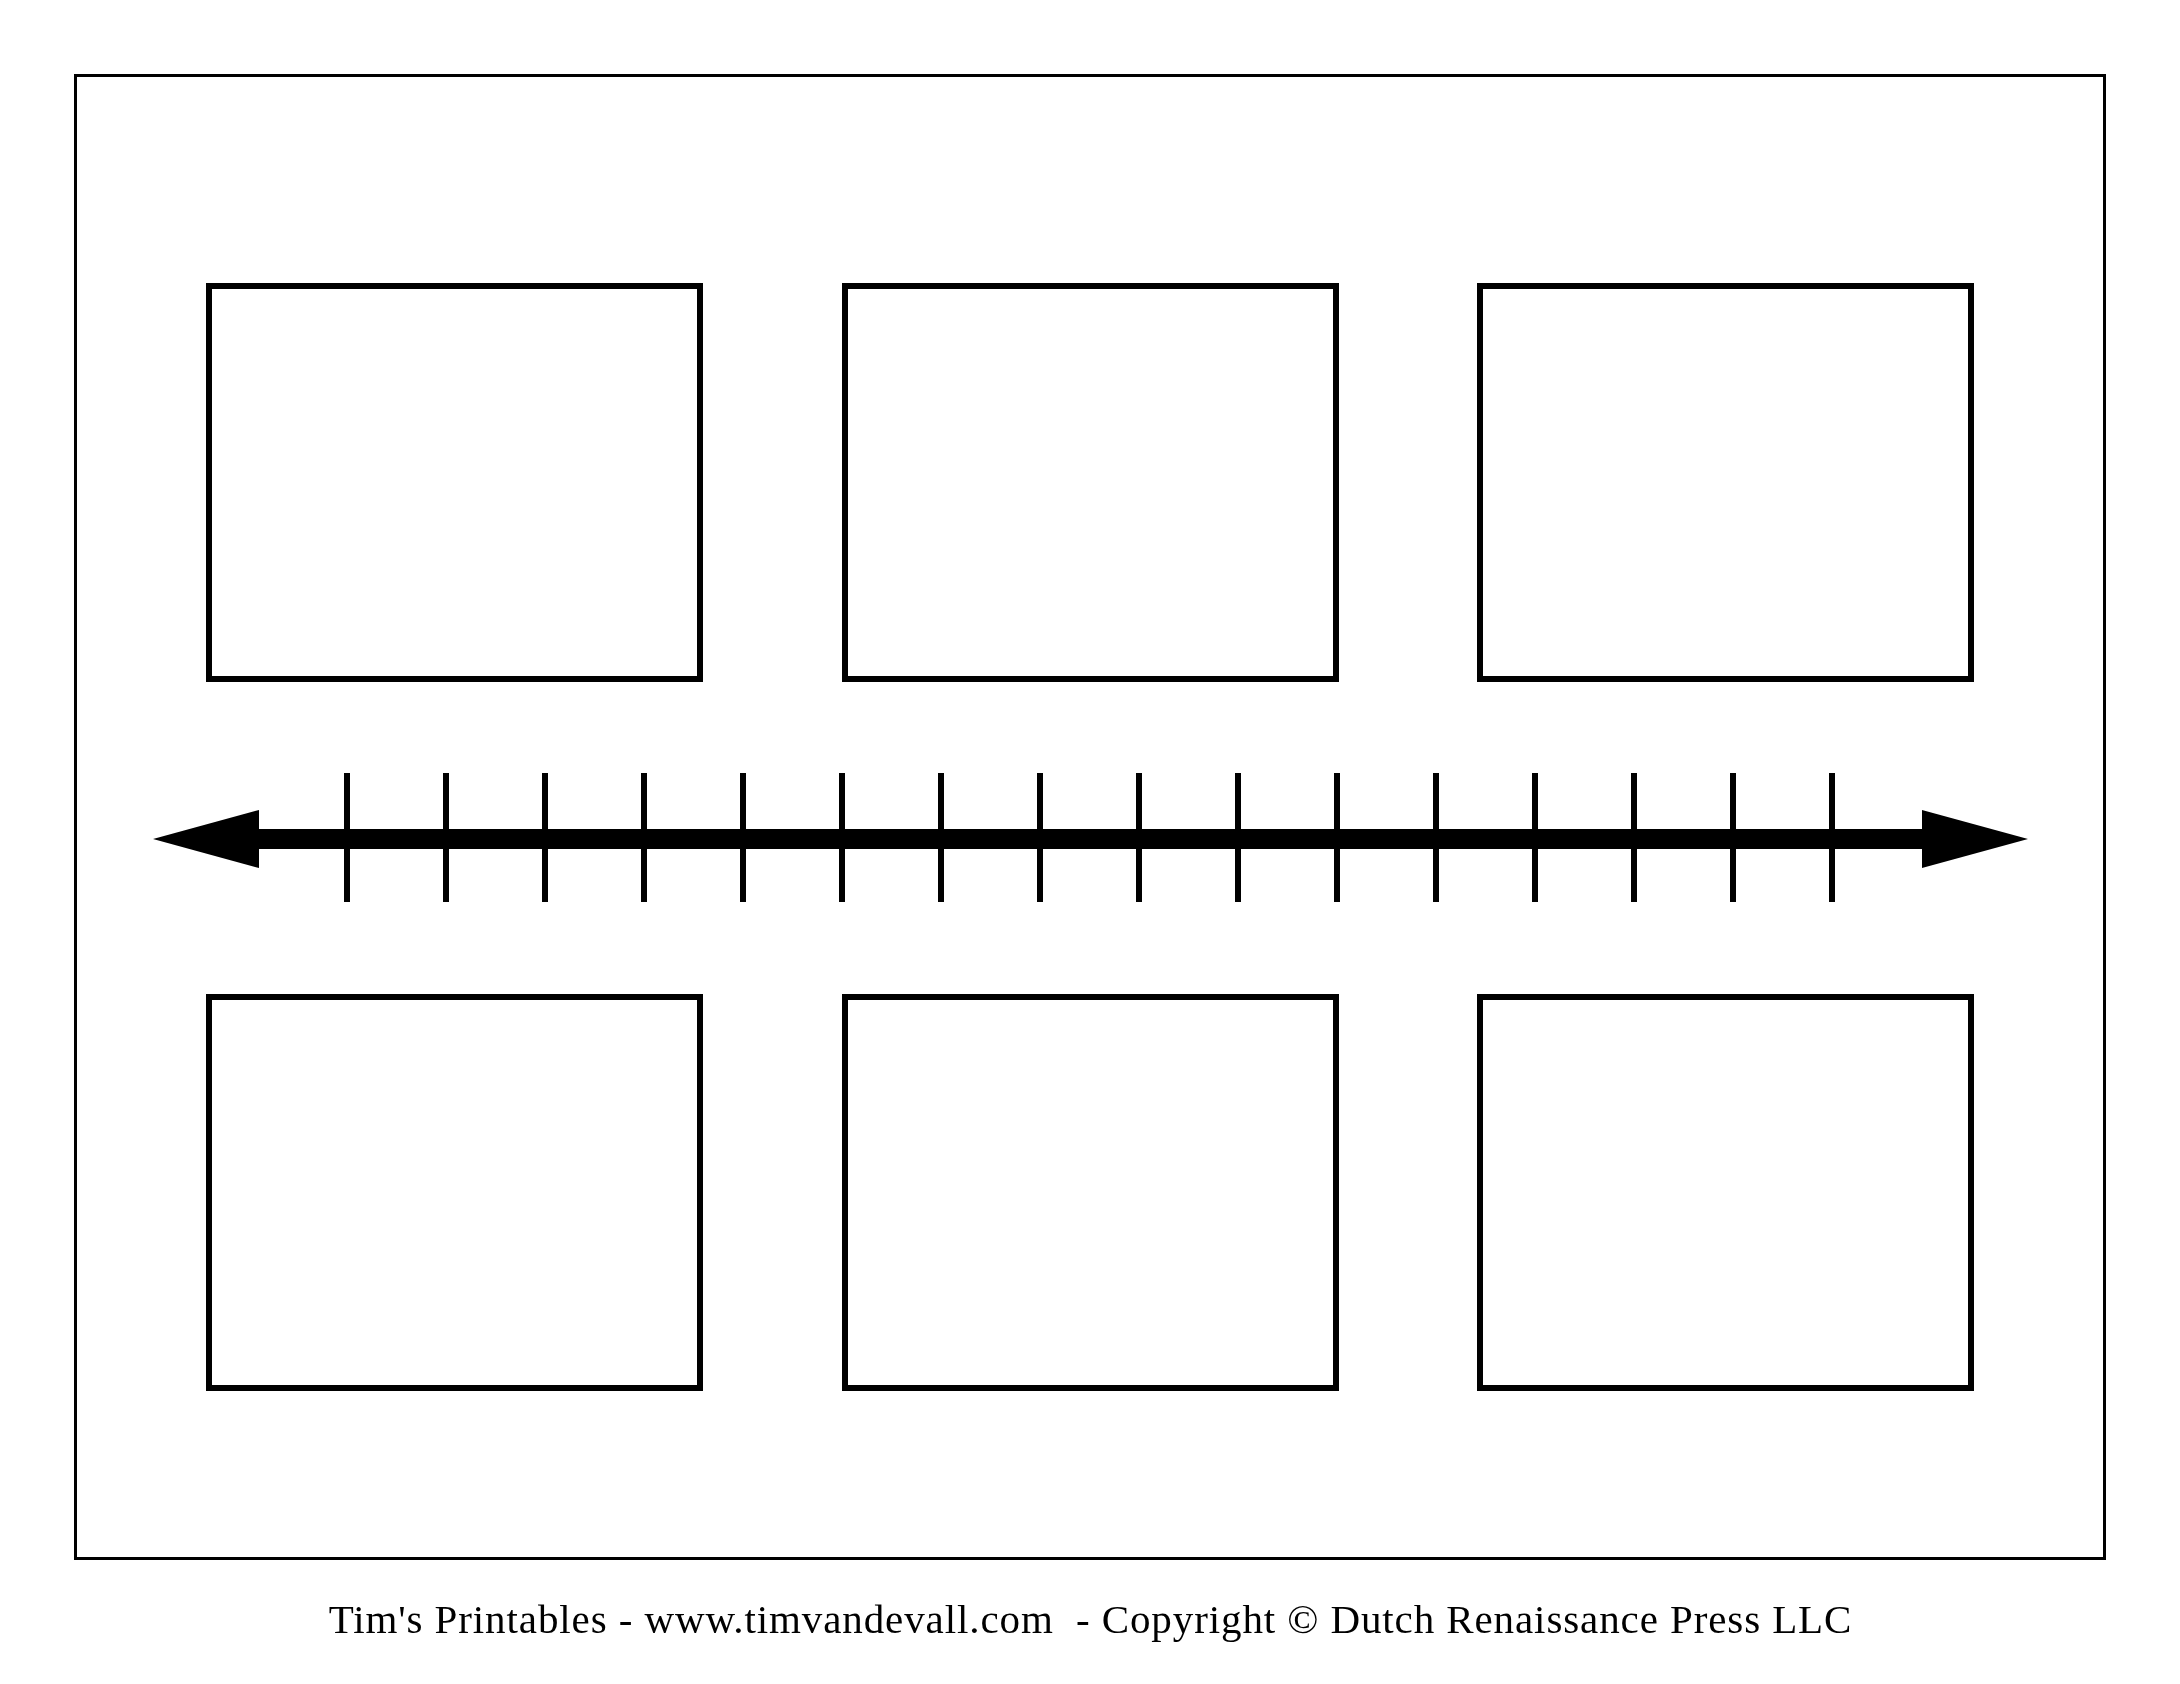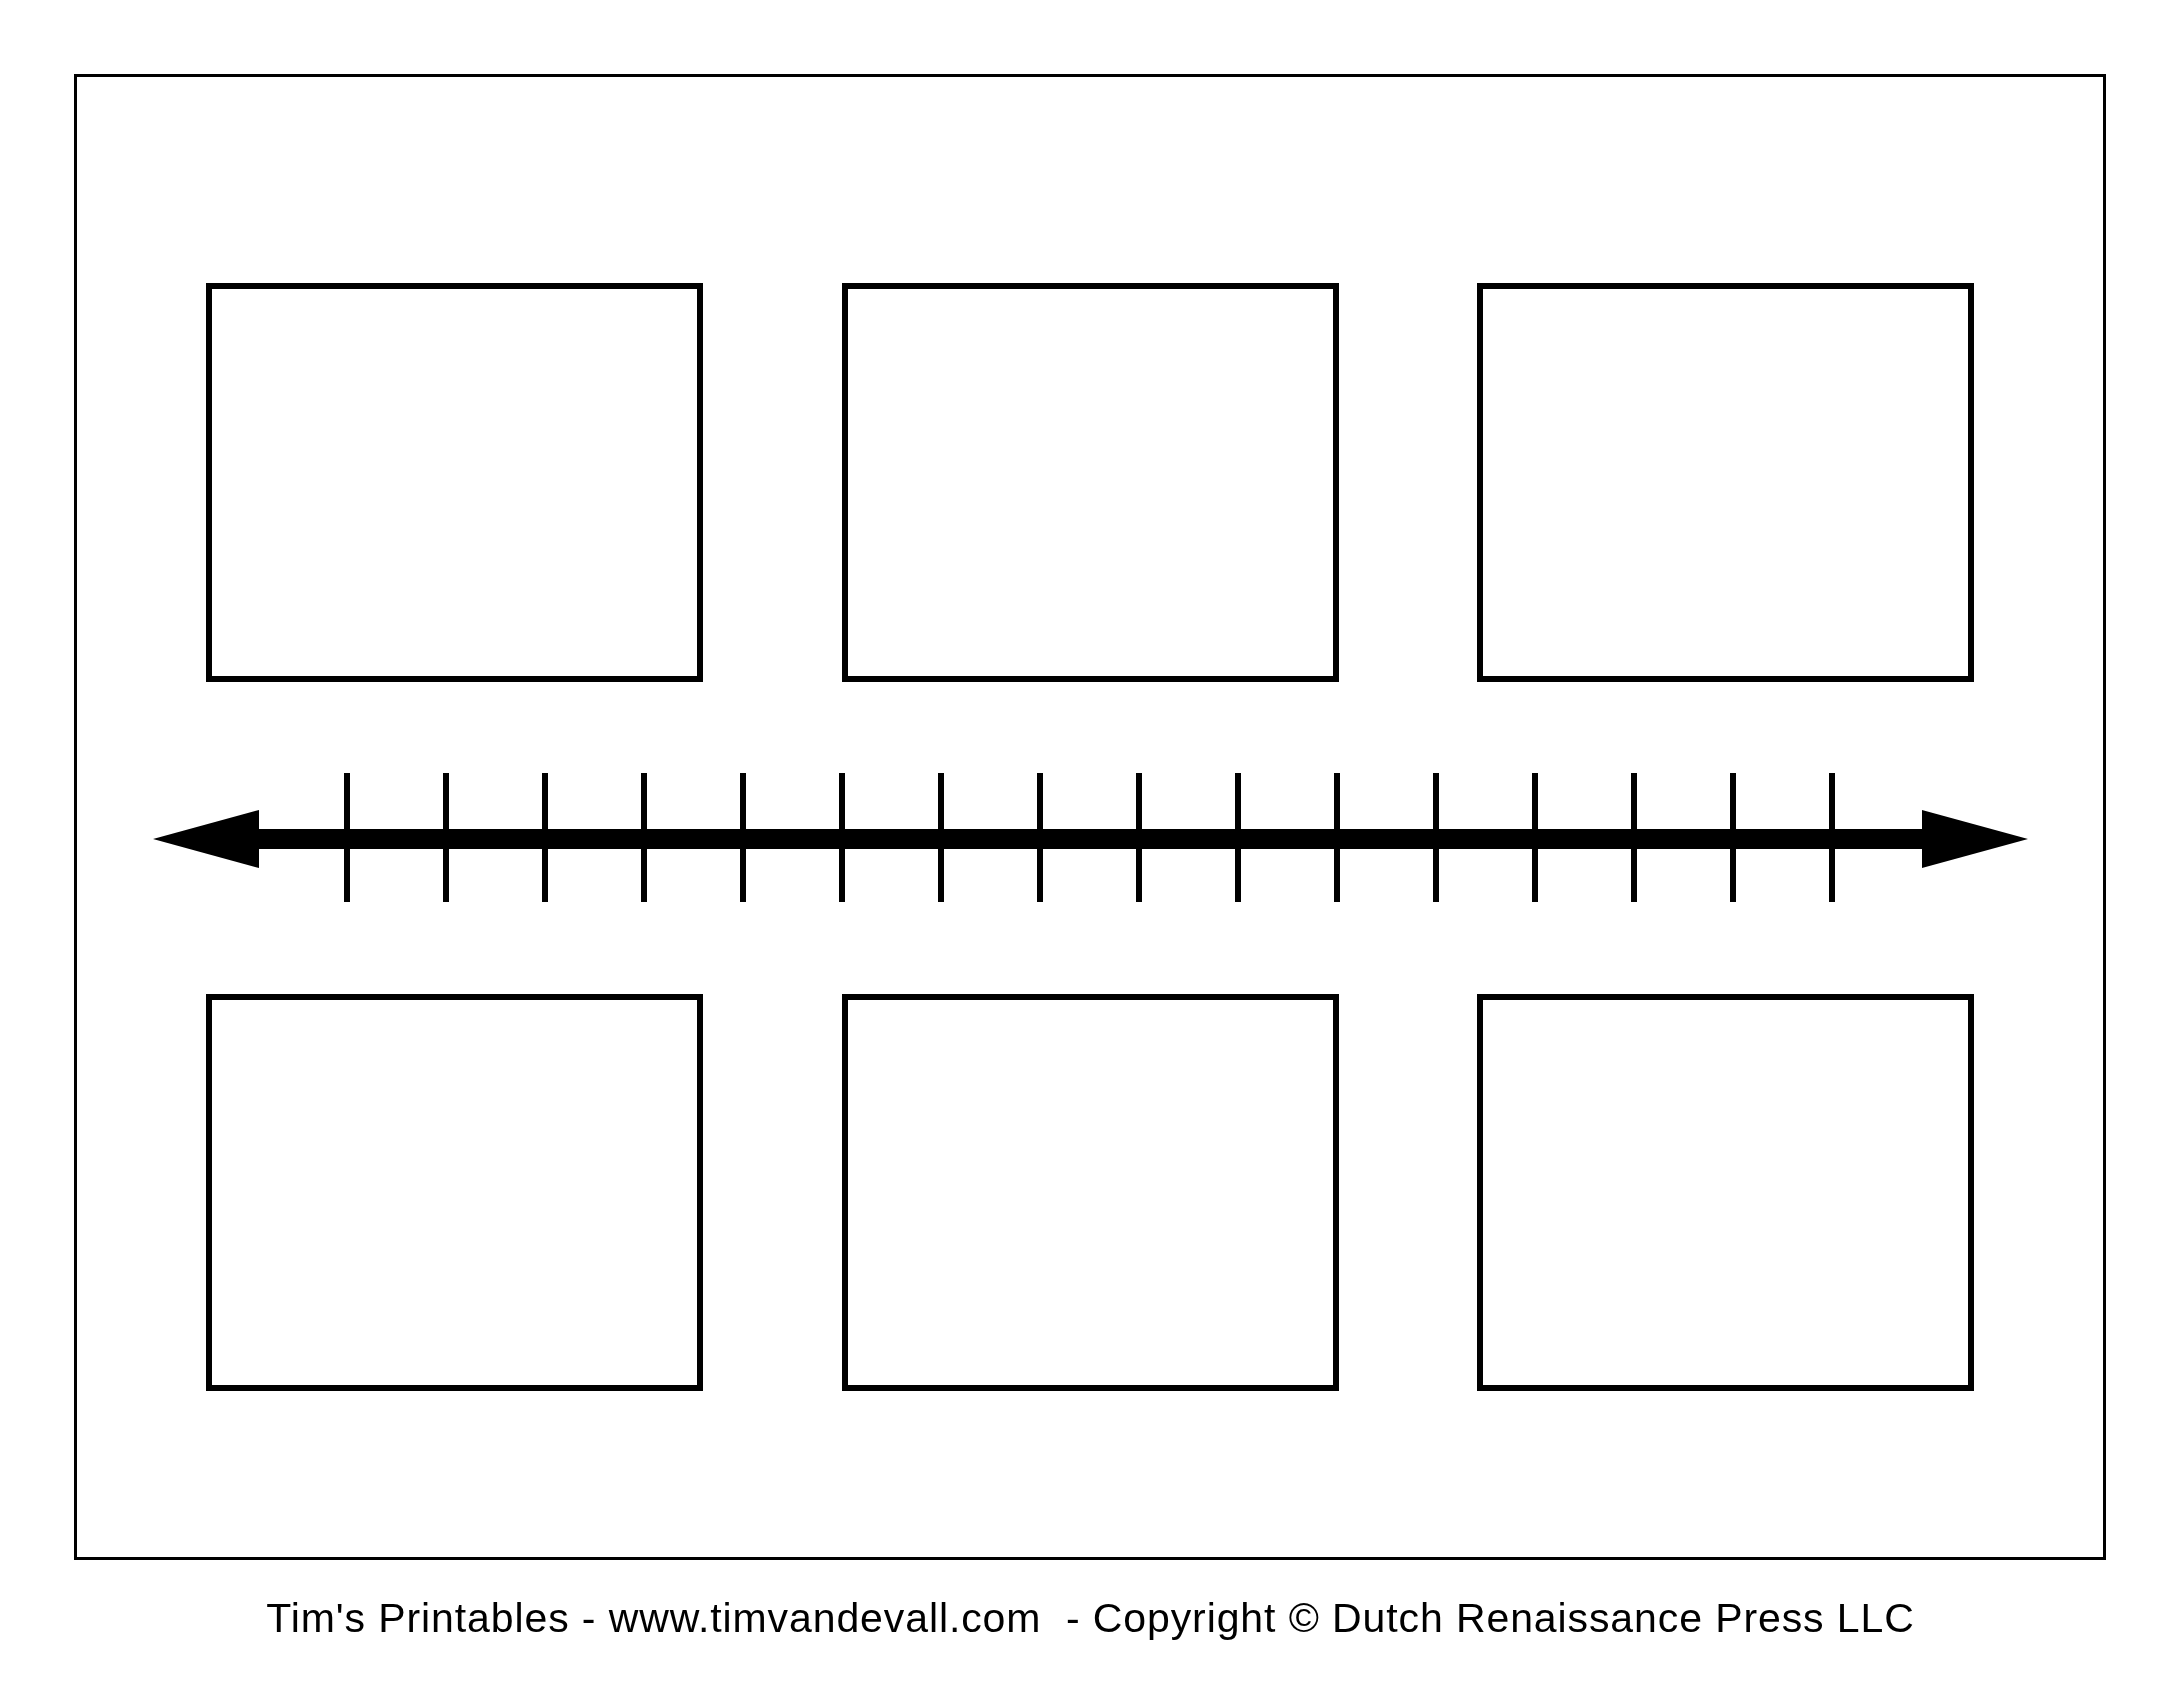--- a/index.html
+++ b/index.html
@@ -1,18 +1,18 @@
 <!DOCTYPE html>
 <html style="font-size:13.6px"><head>
 <meta charset="utf-8">
 <style>
   html,body{margin:0;padding:0;background:#ffffff;}
   .page{
     position:relative;width:2181px;height:1685px;background:#ffffff;
-    font-family:Liberation Sans, sans-serif;overflow:hidden;
+    font-family:Liberation Serif, serif;overflow:hidden;
   }
   .frame{
     position:absolute;left:74px;top:74px;width:2032px;height:1486px;
     border:3.4px solid #000;box-sizing:border-box;background:#ffffff;
   }
   .event-box{
     position:absolute;width:497px;border:6px solid #000;
     box-sizing:border-box;background:#ffffff;
   }
   .timeline-layer{position:absolute;left:0;top:0;width:100%;height:100%;}

